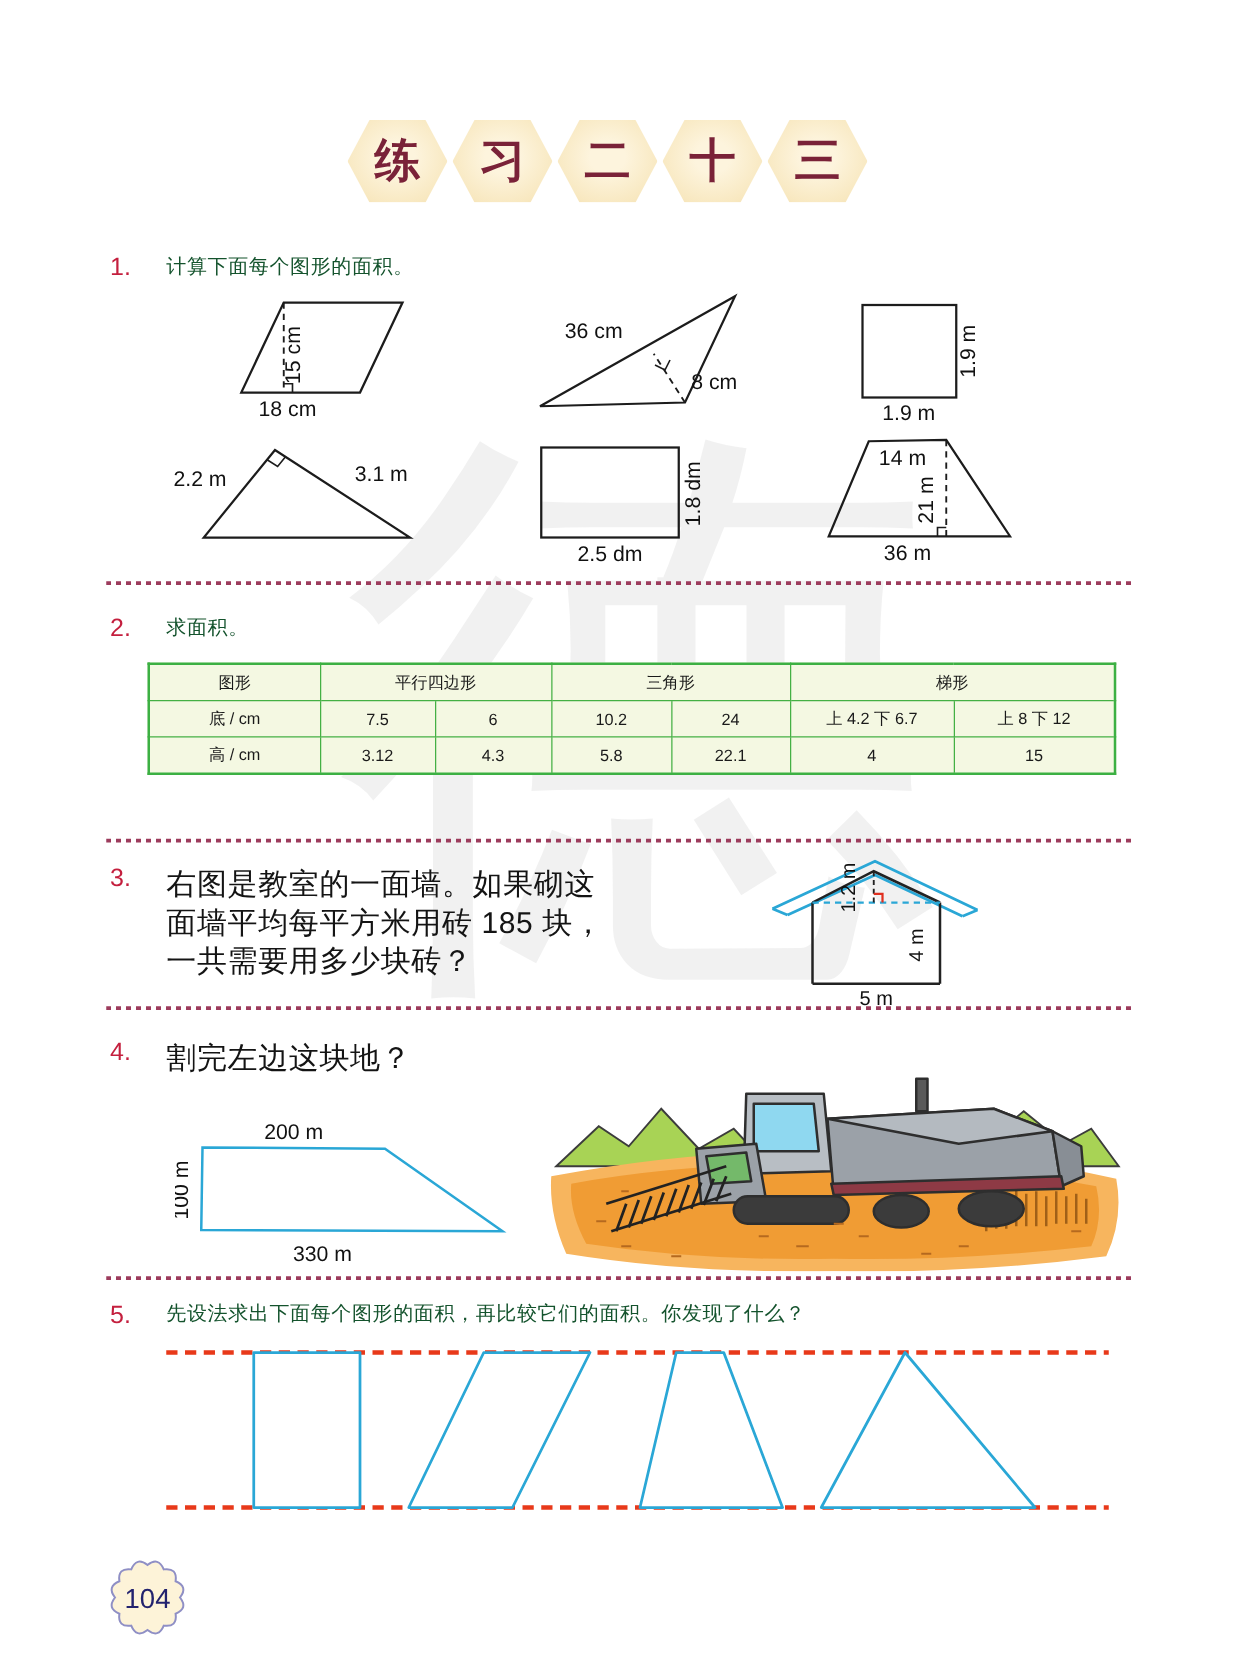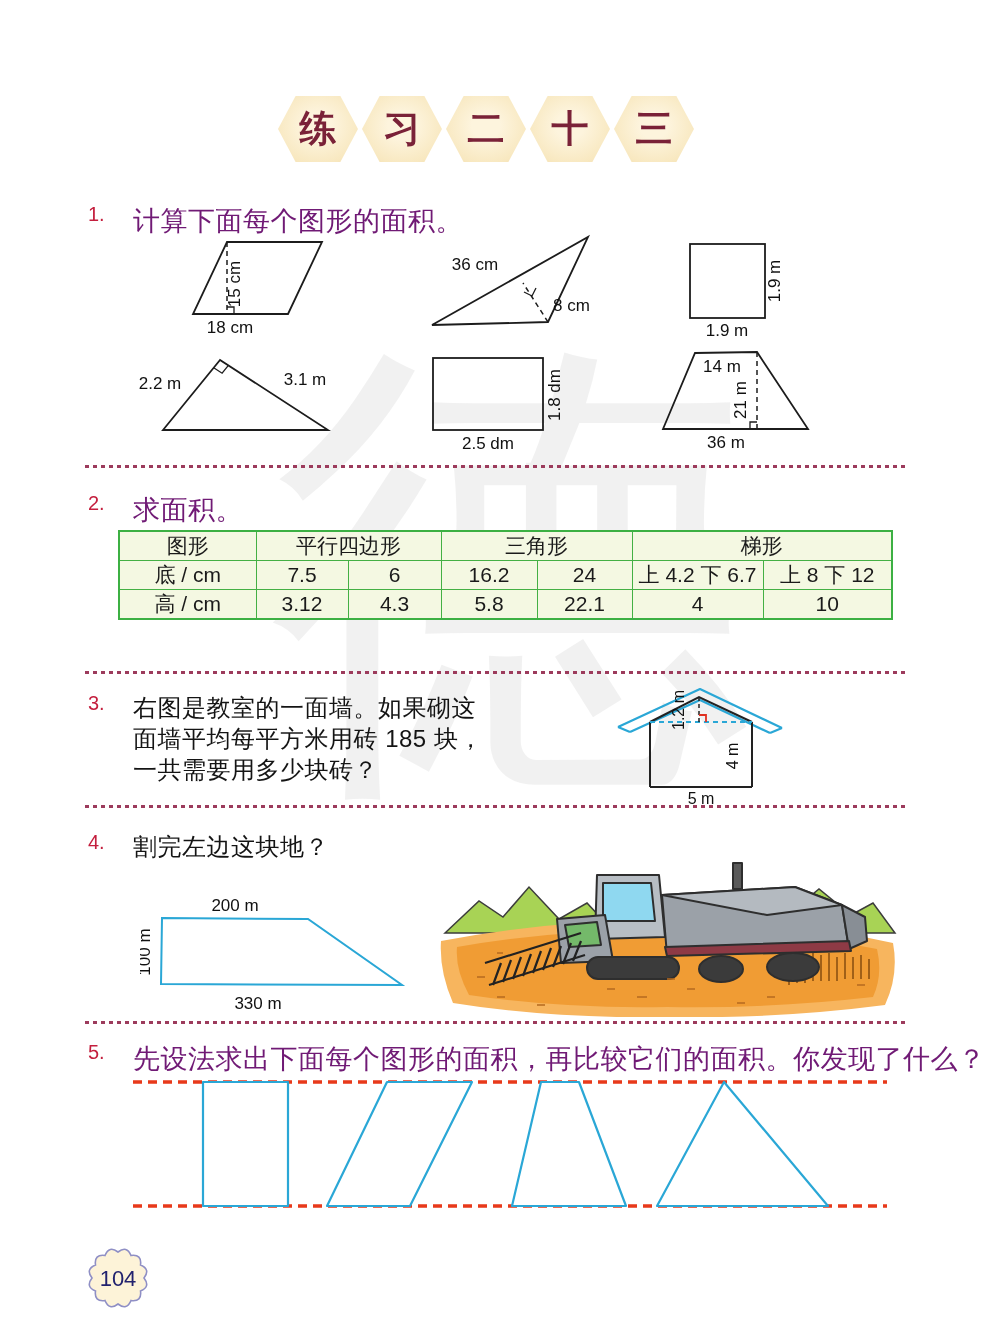--- a/index.html
+++ b/index.html
@@ -12,30 +12,30 @@
     font-family:"DejaVu Serif",serif;color:rgba(120,120,120,0.10);user-select:none;
   }
   .title-row{position:absolute;left:278px;top:96px;display:flex;gap:4px;}
   .hex{
     width:80px;height:66px;display:flex;align-items:center;justify-content:center;
     clip-path:polygon(22% 0,78% 0,100% 50%,78% 100%,22% 100%,0 50%);
     background:radial-gradient(ellipse at 50% 45%,#fdf4dd 25%,#f8e8c0 75%,#f2dcab 100%);
     font-family:"DejaVu Serif",serif;font-size:37px;font-weight:600;color:#7a2238;
   }
   .pnum{position:absolute;font-size:20px;color:#c41f3e;}
-  .ptext{position:absolute;font-size:27px;color:#701a75;letter-spacing:0.5px;}
+  .ptext{position:absolute;font-size:16px;color:#14532d;letter-spacing:0.5px;}
   .plines{position:absolute;font-size:24px;line-height:31px;letter-spacing:0.5px;}
   .sep{
     position:absolute;left:85px;width:823px;height:3px;
     background:repeating-linear-gradient(90deg,#9c3b5c 0 4px,transparent 4px 8px);
   }
   .figsvg{position:absolute;}
   table.areas{
     position:absolute;left:118px;top:530px;width:773px;border-collapse:collapse;
-    table-layout:fixed;background:#f4f8e2;font-size:21px;
+    table-layout:fixed;background:#f4f8e2;font-size:13px;
   }
   table.areas td{
     border:1.6px solid #44b044;text-align:center;height:28px;padding:0 2px;color:#1a1a1a;
   }
   table.areas{border:2.5px solid #3cb043;}
   .badge{position:absolute;left:86px;top:1246px;}
   svg text{font-family:"Liberation Sans",sans-serif;}
 </style>
 </head>
 <body>
@@ -131,33 +131,33 @@
         <tr>
       <td>图形</td>
       <td colspan="2">平行四边形</td>
       <td colspan="2">三角形</td>
       <td colspan="2">梯形</td>
     </tr>
     <tr>
       <td>底 / cm</td>
       <td>7.5</td>
       <td>6</td>
-      <td>16.2</td>
+      <td>10.2</td>
       <td>24</td>
       <td>上 4.2 下 6.7</td>
       <td>上 8 下 12</td>
     </tr>
     <tr>
       <td>高 / cm</td>
       <td>3.12</td>
       <td>4.3</td>
       <td>5.8</td>
       <td>22.1</td>
       <td>4</td>
-      <td>10</td>
+      <td>15</td>
     </tr>
   </tbody>
     </table>
 
   <div class="sep" style="top:671px;"></div>
 
   <div class="pnum" style="left:88px;top:692px;">3.</div>
   <div class="plines" style="left:133px;top:692px;width:400px;">
     <div>右图是教室的一面墙。如果砌这</div>
     <div>面墙平均每平方米用砖 185 块，</div>

